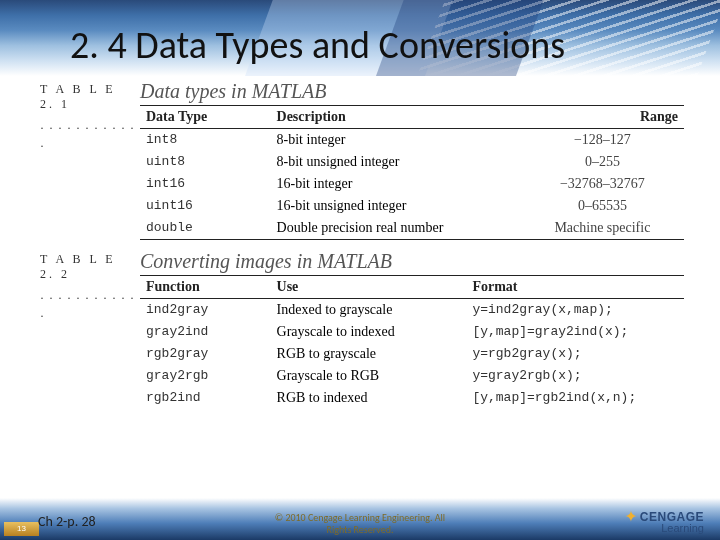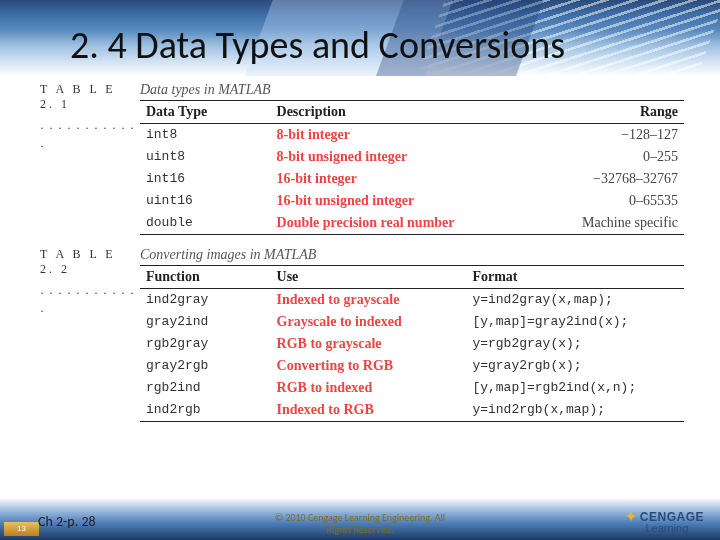--- a/index.html
+++ b/index.html
@@ -72,21 +72,21 @@
     top: 6px;
   }
   .dots::after {
     content: "· · · · · · · · · · · ·";
     letter-spacing: 1px;
     color: #333;
     font-size: 12px;
   }
   .caption {
     font-style: italic;
-    font-size: 14px;
+    font-size: 20px;
     color: #555;
     position: relative;
     top: -2px;
   }
   .thead {
     border-top: 1.5px solid #222;
     border-bottom: 1.5px solid #222;
   }
   .tend {
     border-bottom: 1.5px solid #222;
@@ -100,22 +100,22 @@
     font-size: 14px;
     text-align: left;
     vertical-align: top;
   }
   th {
     font-weight: bold;
     font-family: Georgia, serif;
     color: #222;
   }
   .mono { font-family: 'Courier New', monospace; font-size: 13px; color: #333; }
-  .desc { color: #ef4444; font-weight: bold; }
-  .rng { text-align: right; color: #444; margin-top: 25px; }
+  .desc { color: #000000; }
+  .rng { text-align: center; color: #444; margin-top: 25px; }
   .footer {
     position: absolute;
     bottom: 0; left: 0; right: 0;
     height: 42px;
     background: linear-gradient(0deg, #1b3a66 0%, #4e7eb8 40%, #a8c4e2 75%, #fff 100%);
   }
   .pagebadge {
     position: absolute;
     bottom: 4px;
     left: 4px;
@@ -145,21 +145,21 @@
     line-height: 12px;
     color: #7e6b28;
   }
   .logo {
     position: absolute;
     bottom: 6px;
     right: 16px;
     font-family: Arial, sans-serif;
     font-size: 11px;
     color: #2a4a7a;
-    text-align: center;
+    text-align: right;
     line-height: 11px;
   }
   .logo .star {
     display: inline-block;
     width: 14px; height: 14px;
     position: relative;
     margin-right: 2px;
     top: 2px;
   }
   .logo .star svg { width: 14px; height: 14px; }
@@ -263,32 +263,27 @@
                 <td class="desc">Grayscale to indexed</td>
                 <td class="mono">[y,map]=gray2ind(x);</td>
               </tr>
           <tr>
                 <td class="mono">rgb2gray</td>
                 <td class="desc">RGB to grayscale</td>
                 <td class="mono">y=rgb2gray(x);</td>
               </tr>
           <tr>
                 <td class="mono">gray2rgb</td>
-                <td class="desc">Converting to RGB</td>
+                <td class="desc">Grayscale to RGB</td>
                 <td class="mono">y=gray2rgb(x);</td>
               </tr>
           <tr>
                 <td class="mono">rgb2ind</td>
                 <td class="desc">RGB to indexed</td>
                 <td class="mono">[y,map]=rgb2ind(x,n);</td>
-              </tr>
-          <tr class="tend">
-                <td class="mono">ind2rgb</td>
-                <td class="desc">Indexed to RGB</td>
-                <td class="mono">y=ind2rgb(x,map);</td>
               </tr>
         </tbody>
           </table>
       </div>
     </div>
   </div>
 
 </div>
 
 <div class="footer"></div>

